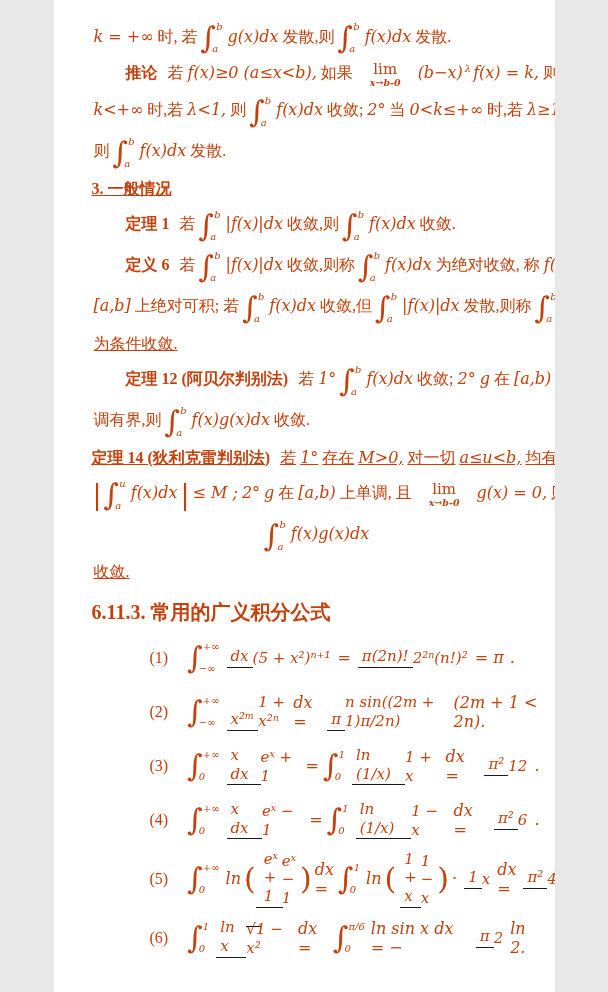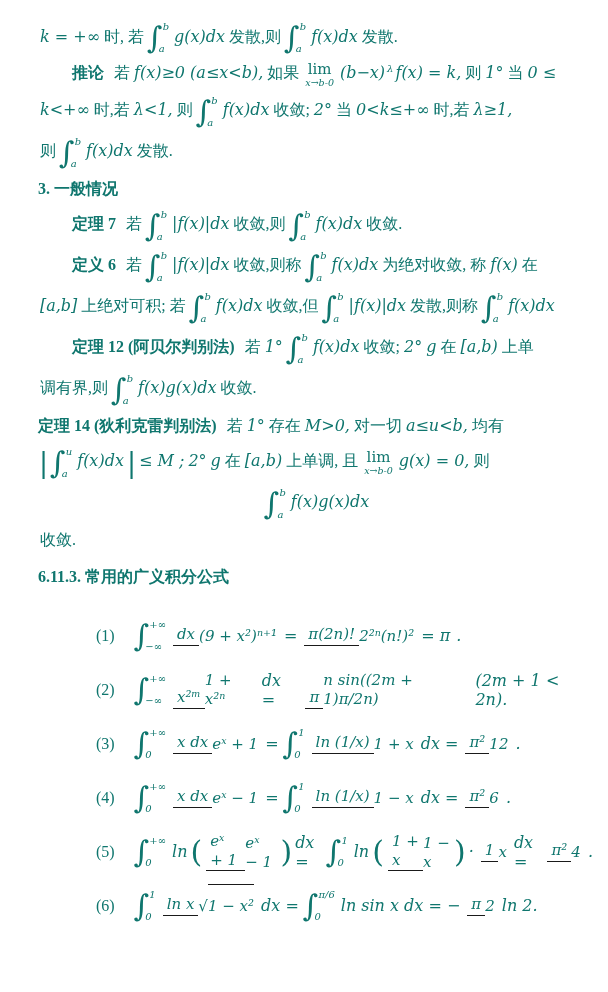--- a/index.html
+++ b/index.html
@@ -1,57 +1,57 @@
 <!DOCTYPE html>
 <html><head>
 <meta charset="utf-8">
 <style>
   html,body { margin:0; padding:0; background:#e8e8e8; }
   .page {
-    position:relative; width:608px; height:992px; margin:0 auto;
-    background:#ffffff; color:#0f766e; box-sizing:border-box;
+    position:relative; width:501px; height:992px; margin:0 auto;
+    background:#ffffff; color:#c2410c; box-sizing:border-box;
     padding:14px 12px 0 38px; overflow:hidden;
     font-family:"Liberation Serif", serif; font-size:16px;
   }
   .ln { display:block; margin:6px 0; white-space:nowrap; }
   .ln.big { margin:7px 0; }
-  .ln.small { margin:0 0; padding:2px 0; }
+  .ln.small { margin:0 0; padding:2px 0;text-decoration:underline; }
   .ind { padding-left:34px; }
   .center { text-align:center; }
   .c { margin:0 2px; }
   .m { font-family:"DejaVu Serif", serif; font-style:italic; margin:0 2px; }
   .bh { font-weight:bold; margin-right:8px; }
   .bh2 { font-weight:bold; }
   sup.lam { font-size:10px; font-family:"DejaVu Serif",serif; font-style:italic; }
   
   .itg { display:inline-flex; align-items:center; vertical-align:middle; margin:0 1px; }
   .isym { font-family:"DejaVu Serif", serif; font-size:30px; line-height:1; font-style:normal; }
   .ilims { display:inline-flex; flex-direction:column; justify-content:space-between;
            height:34px; font-size:10px; font-style:italic;
            font-family:"DejaVu Serif", serif; margin-left:0px; margin-right:2px; }
   .iu { margin-top:0; }
   .il { margin-bottom:1px; margin-left:-4px; }
   
   .limop { display:inline-flex; flex-direction:column; align-items:center;
-           vertical-align:middle; margin:0 4px; line-height:1; }
+           vertical-align:middle; margin:0 15px; line-height:1; }
   .ltop { font-family:"DejaVu Serif", serif; font-size:15px; }
-  .lbot { font-size:9.5px; font-style:italic; font-family:"DejaVu Serif", serif; margin-top:1px; }
+  .lbot { font-size:9.5px; font-style:italic; font-family:"DejaVu Serif", serif; margin-top:1px;font-weight:bold; }
   
   .frac { display:inline-flex; flex-direction:row; align-items:flex-end;
           vertical-align:middle; margin:0 4px; line-height:1.25;
           font-family:"DejaVu Serif", serif; font-style:italic; font-size:15px; }
   .num { padding:0 4px 1px; border-bottom:1.4px solid #1a1a1a; }
   .den { padding-top:1px; }
   .rad { border-top:1.4px solid #1a1a1a; padding-top:12px; }
   .sqsym { font-style:normal; }
   .vbar { font-size:27px; font-weight:400; vertical-align:middle; font-style:normal;
           font-family:"DejaVu Serif",serif; margin:0 1px; }
   .bp { font-size:30px; font-weight:400; vertical-align:middle; font-style:normal;
         font-family:"DejaVu Serif",serif; line-height:1; }
-  .sec-h { font-size:16px; font-weight:bold; margin:14px 0 24px; }
+  .sec-h { font-size:20px; font-weight:bold; margin:14px 0 8px; }
   .sub-h { font-weight:bold; margin:8px 0 4px; }
   .formula { display:flex; align-items:center; margin:4px 0 6px 58px; min-height:48px;
              font-family:"DejaVu Serif", serif; font-style:italic; }
   .flabel { font-style:normal; font-family:"Liberation Serif",serif; margin-right:18px; }
   .fm { margin:0 3px; }
 </style>
 </head>
 <body>
 
 <div class="page">
@@ -97,21 +97,21 @@
           <span class="il">a</span>
         </span>
       </span><span class="m">f(x)dx</span><span class="c">发散.</span>
   </div>
 
   <div class="ln small ind sub-h">
     <span class="bh2">3. 一般情况</span>
   </div>
 
   <div class="ln big ind">
-    <span class="bh">定理 7</span><span class="c">若</span><span class="itg">
+    <span class="bh">定理 1</span><span class="c">若</span><span class="itg">
         <span class="isym">∫</span>
         <span class="ilims">
           <span class="iu">b</span>
           <span class="il">a</span>
         </span>
       </span><span class="m">|f(x)|dx</span><span class="c">收敛,则</span><span class="itg">
         <span class="isym">∫</span>
         <span class="ilims">
           <span class="iu">b</span>
           <span class="il">a</span>
@@ -148,20 +148,23 @@
           <span class="iu">b</span>
           <span class="il">a</span>
         </span>
       </span><span class="m">|f(x)|dx</span><span class="c">发散,则称</span><span class="itg">
         <span class="isym">∫</span>
         <span class="ilims">
           <span class="iu">b</span>
           <span class="il">a</span>
         </span>
       </span><span class="m">f(x)dx</span>
+  </div>
+  <div class="ln small">
+    <span class="c">为条件收敛.</span>
   </div>
 
   <div class="ln big ind">
     <span class="bh">定理 12 (阿贝尔判别法)</span><span class="c">若</span><span class="m">1°</span><span class="itg">
         <span class="isym">∫</span>
         <span class="ilims">
           <span class="iu">b</span>
           <span class="il">a</span>
         </span>
       </span><span class="m">f(x)dx</span><span class="c">收敛;</span><span class="m">2°</span><span class="m">g</span><span class="c">在</span><span class="m">[a,b)</span><span class="c">上单</span>
@@ -212,21 +215,21 @@
     <span class="flabel">(1)</span>
     <span class="itg">
         <span class="isym">∫</span>
         <span class="ilims">
           <span class="iu">+∞</span>
           <span class="il">−∞</span>
         </span>
       </span>
     <span class="frac">
         <span class="num">dx</span>
-        <span class="den">(9 + x²)ⁿ⁺¹</span>
+        <span class="den">(5 + x²)ⁿ⁺¹</span>
       </span>
     <span class="fm">=</span>
     <span class="frac">
         <span class="num">π(2n)!</span>
         <span class="den">2²ⁿ(n!)²</span>
       </span>
     <span class="fm">= π</span>
     <span class="fm">.</span>
   </div>
 

